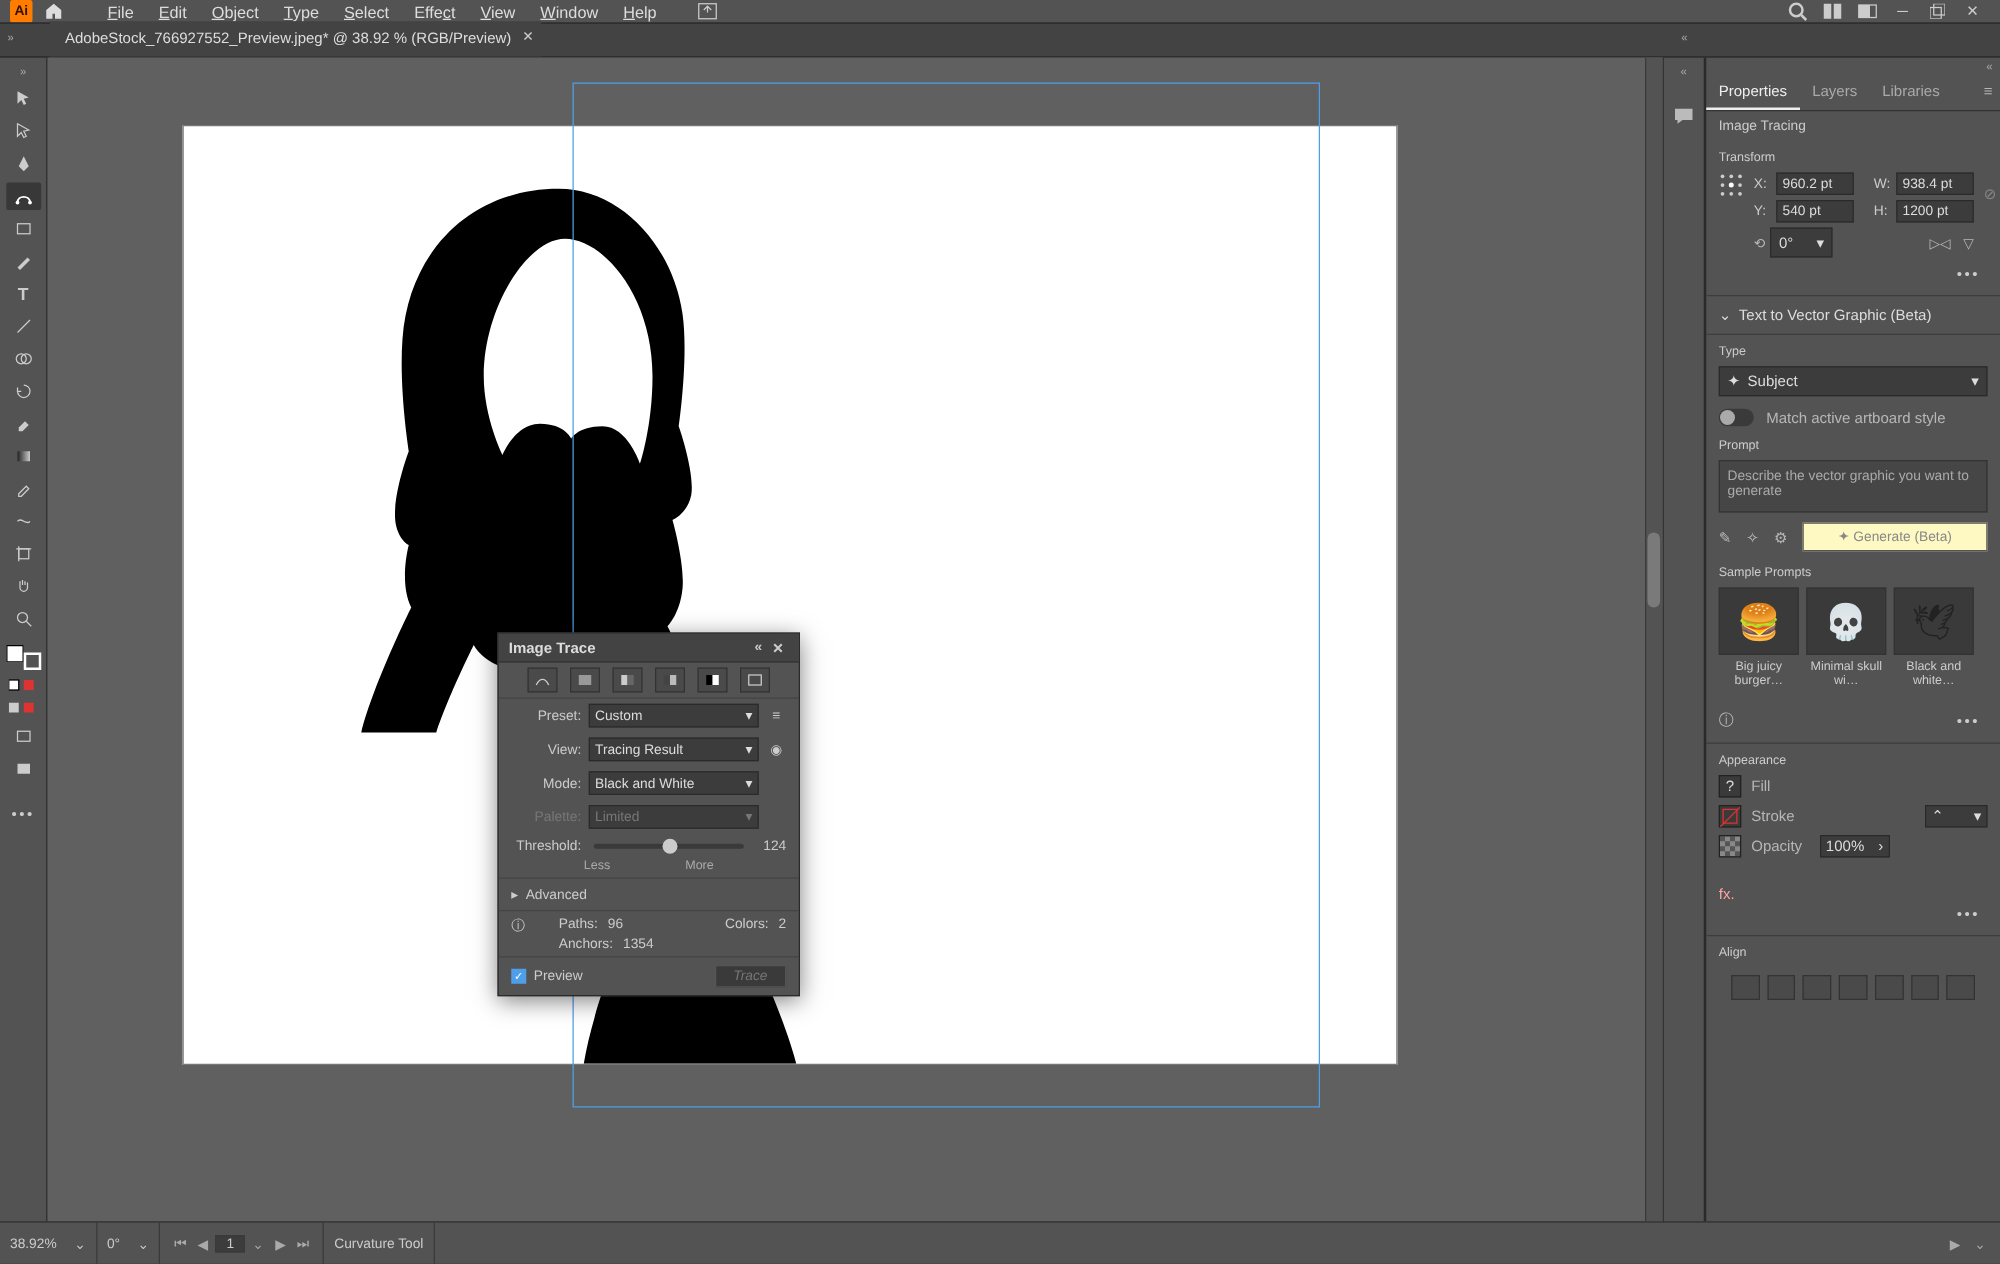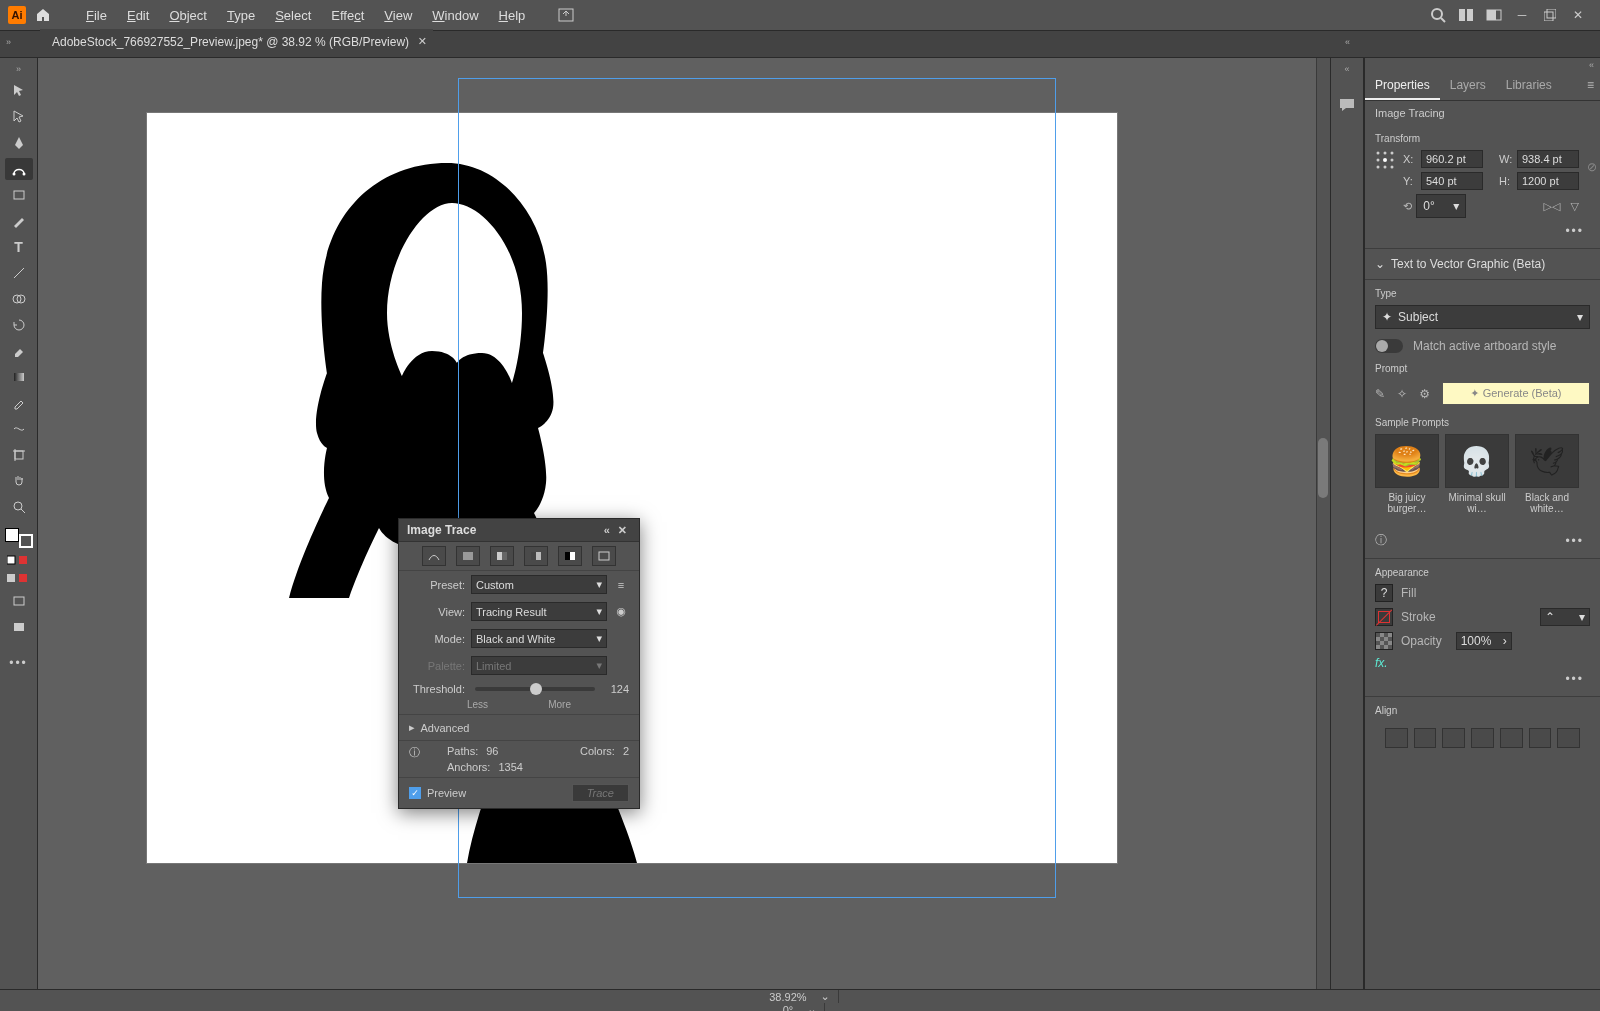--- a/index.html
+++ b/index.html
@@ -1,19 +1,19 @@
 <!DOCTYPE html>
 <html><head>
 <meta charset="utf-8">
 <style>
 * { margin:0; padding:0; box-sizing:border-box; font-family:"Segoe UI",Tahoma,sans-serif; user-select:none; }
 html,body { width:1600px; height:1011px; background:#323232; color:#b7b7b7; font-size:12px; overflow:hidden; }
 
 
-.menubar { height:30px; background:#535353; display:flex; align-items:center; padding:0 8px; }
+.menubar { height:18px; background:#535353; display:flex; align-items:center; padding:0 8px; }
 .menubar .logo { width:18px; height:18px; background:#ff7c00; color:#310; font-weight:bold; font-size:11px; display:flex; align-items:center; justify-content:center; margin-right:8px; border-radius:2px; }
 .menubar .home { width:18px; height:18px; color:#ddd; margin-right:24px; display:flex; align-items:center; justify-content:center; }
 .menubar .item { padding:0 10px; font-size:13px; color:#ddd; cursor:default; }
 .menubar .spacer { flex:1; }
 .menubar .wicon { width:28px; height:28px; display:flex; align-items:center; justify-content:center; color:#ccc; }
 .menubar .underline-char { text-decoration:underline; }
 
 
 .tabbar { height:28px; background:#434343; display:flex; align-items:flex-end; padding-left:40px; border-top:1px solid #2a2a2a; border-bottom:1px solid #2a2a2a; position:relative;}
 .tabbar .chev { position:absolute; left:6px; top:6px; color:#aaa; font-size:9px; }
@@ -90,21 +90,21 @@
 .itpanel .statrow { display:flex; padding:4px 10px; gap:24px;}
 .itpanel .statrow .s { flex:1; display:flex; gap:8px;}
 .itpanel .prevrow { display:flex; align-items:center; justify-content:space-between; padding:6px 10px; border-top:1px solid #444;}
 .itpanel .prevrow .chk { display:flex; align-items:center; gap:6px;}
 .itpanel .prevrow .chk .box { width:12px; height:12px; background:#4f9eea; display:flex; align-items:center; justify-content:center; color:#fff; font-size:9px;}
 .itpanel .prevrow .tracebtn { background:#3a3a3a; border:1px solid #555; padding:2px 14px; color:#777;font-style:italic;}
 .itpanel .fb { padding:6px 10px; border-top:1px solid #444; font-size:11px;}
 .itpanel .fb .link{ color:#ddd; text-decoration:underline;}
 
 
-.statusbar { height:22px; background:#535353; border-top:1px solid #2a2a2a; display:flex; align-items:center; font-size:11px; color:#ccc;flex-direction:column;}
+.statusbar { height:35px; background:#535353; border-top:1px solid #2a2a2a; display:flex; align-items:center; font-size:11px; color:#ccc;}
 .statusbar .sbseg { padding:0 8px; border-right:1px solid #3a3a3a; height:100%; display:flex; align-items:center; gap:4px;}
 .statusbar .sbbtn { width:16px; text-align:center; color:#aaa;}
 .statusbar .flex1{flex:1;}
 
 svg { display:block; }
 </style>
 </head>
 <body>
 
 <div class="menubar">
@@ -514,20 +514,21 @@
           </span>
           <span>▾</span>
       </div>
       <div style="display:flex;align-items:flex-start;gap:10px;margin-top:10px;">
         <div class="toggle">
             <div class="knob"></div>
           </div>
         <span>Match active artboard style</span>
       </div>
       <div class="title" style="margin-top:10px;">Prompt</div>
+      <div class="promptarea">Describe the vector graphic you want to generate</div>
       <div class="genrow">
         <span>✎</span>
         <span>✧</span>
         <span>⚙</span>
         <div class="genbtn">✦ <span>Generate (Beta)</span></div>
       </div>
       <div class="title" style="margin-top:12px;">Sample Prompts</div>
       <div class="thumbs">
         <div class="thumb-item"><div class="timg">
               <span style="font-size:28px;">🍔</span>
@@ -564,21 +565,21 @@
           </div>
       </div>
       <div class="approw">
         <div class="swatchsq" style="background:repeating-conic-gradient(#888 0 25%,#555 0 50%) 0 0/8px 8px;"></div>
         <span>Opacity</span>
         <div class="dropdown" style="width:56px;padding:1px 4px;margin-left:6px;">
             <span>100%</span>
             <span>›</span>
           </div>
       </div>
-      <div style="margin-top:6px;font-style:italic;color:#5eead4;">fx.</div>
+      <div style="margin-top:22px;color:#fca5a5;">fx.</div>
       <div class="dotsbtn">•••</div>
     </div>
 
     <div class="psection" style="border-bottom:none;">
       <div class="title">Align</div>
       <div class="alignrow">
         <div class="ab"></div>
         <div class="ab"></div>
         <div class="ab"></div>
         <div class="ab"></div>

